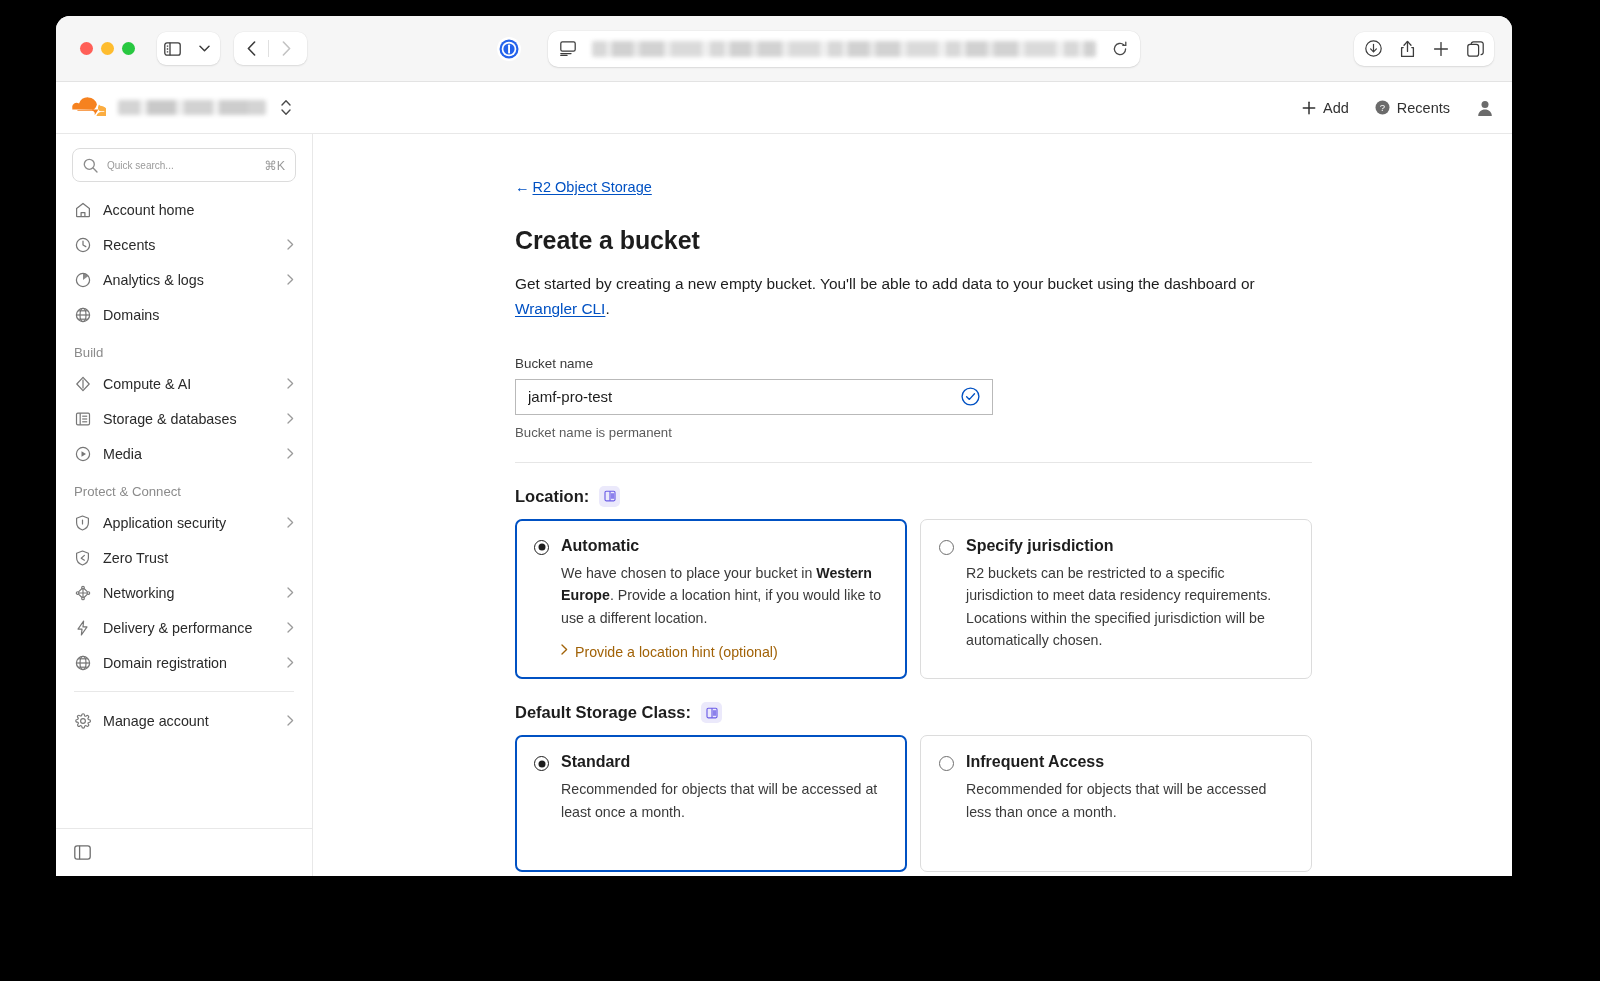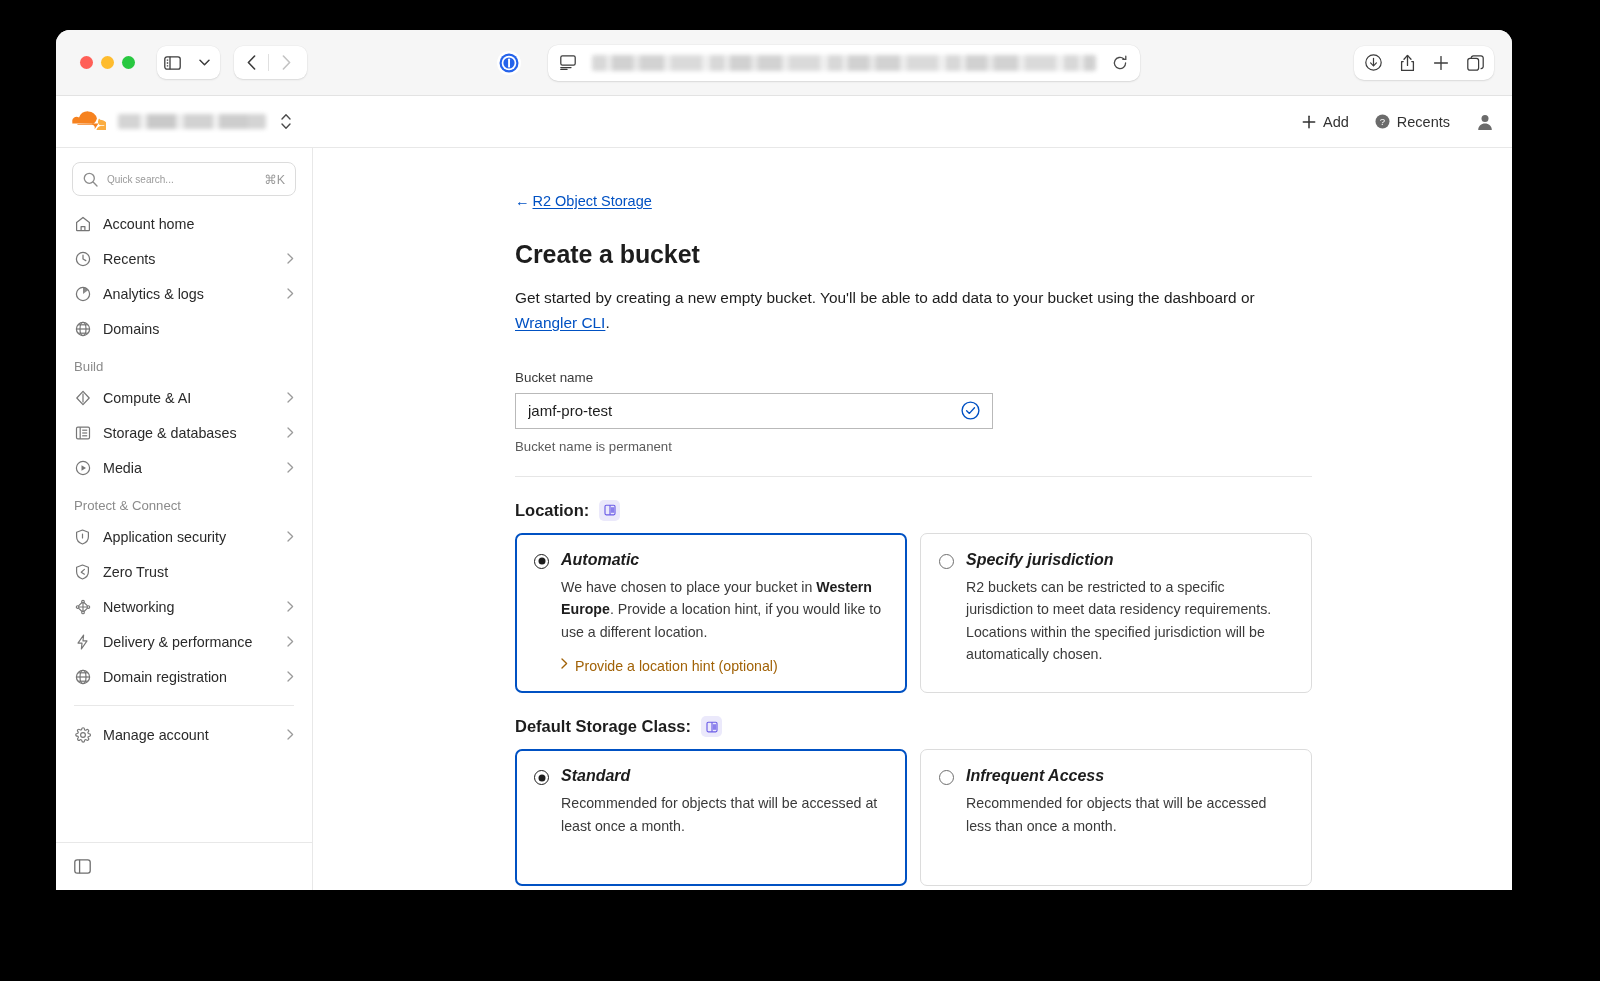--- a/index.html
+++ b/index.html
@@ -6,21 +6,21 @@
   html, body {
     width: 1600px; height: 981px;
     background: #000;
     font-family: "Liberation Sans", sans-serif;
     overflow: hidden;
   }
 
   
   .window {
     position: absolute;
-    left: 56px; top: 30px;
+    left: 56px; top: 16px;
     width: 1456px; height: 860px;
     background: #ffffff;
     border-radius: 14px 14px 0 0;
     overflow: hidden;
     box-shadow: 0 0 0 0.5px rgba(0,0,0,.25);
   }
 
   
   .toolbar {
     height: 66px;
@@ -228,21 +228,21 @@
 
   .cards { display: flex; gap: 13px; margin-top: 12px; width: 797px; }
   .card {
     flex: 1;
     border: 1px solid #dcdcdc;
     border-radius: 7px;
     padding: 17px 18px 18px 18px;
     background: #fff;
   }
   .card.selected { border: 2px solid #0051c3; padding: 16px 17px 17px 17px; }
-  .card-head { display: flex; align-items: center; gap: 12px; font-style: italic; }
+  .card-head { display: flex; align-items: center; gap: 12px; }
   .radio {
     width: 15px; height: 15px; border-radius: 50%;
     border: 1.6px solid #6e6e6e; flex: none; margin-top: 3px;
     position: relative; background: #fff;
   }
   .radio.on::after {
     content: ""; position: absolute;
     left: 50%; top: 50%; transform: translate(-50%,-50%);
     width: 7px; height: 7px; border-radius: 50%;
     background: #1d1d1d;

